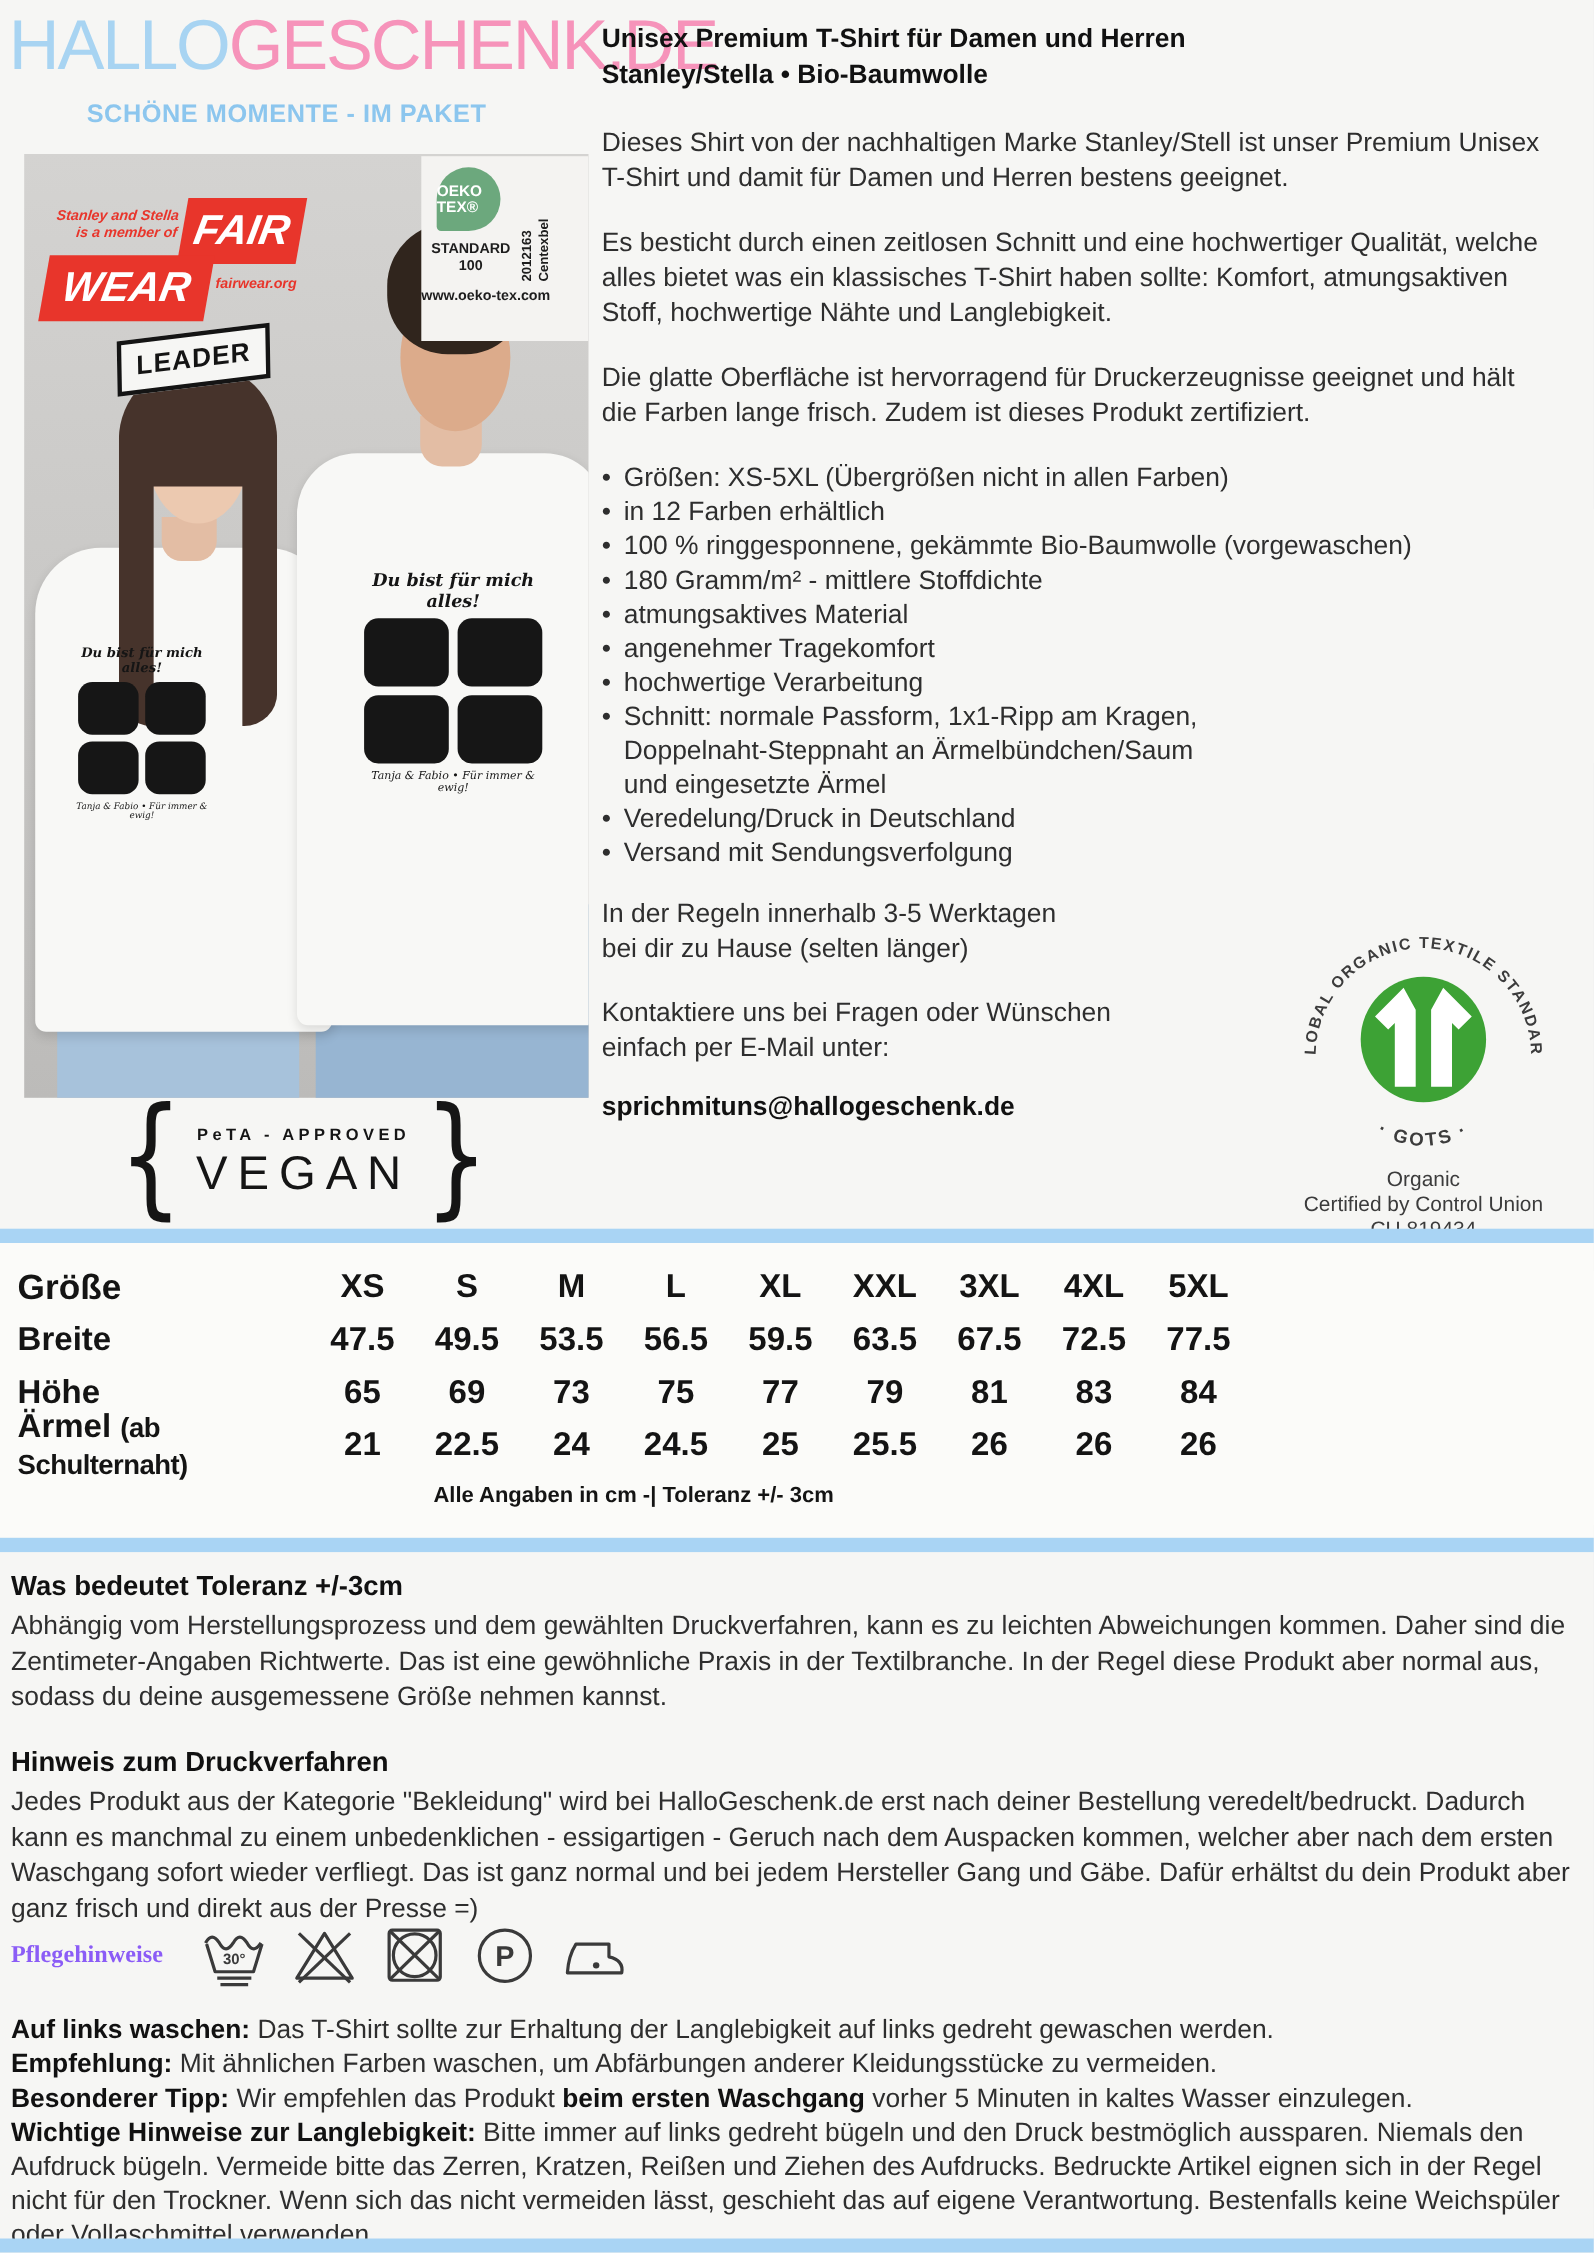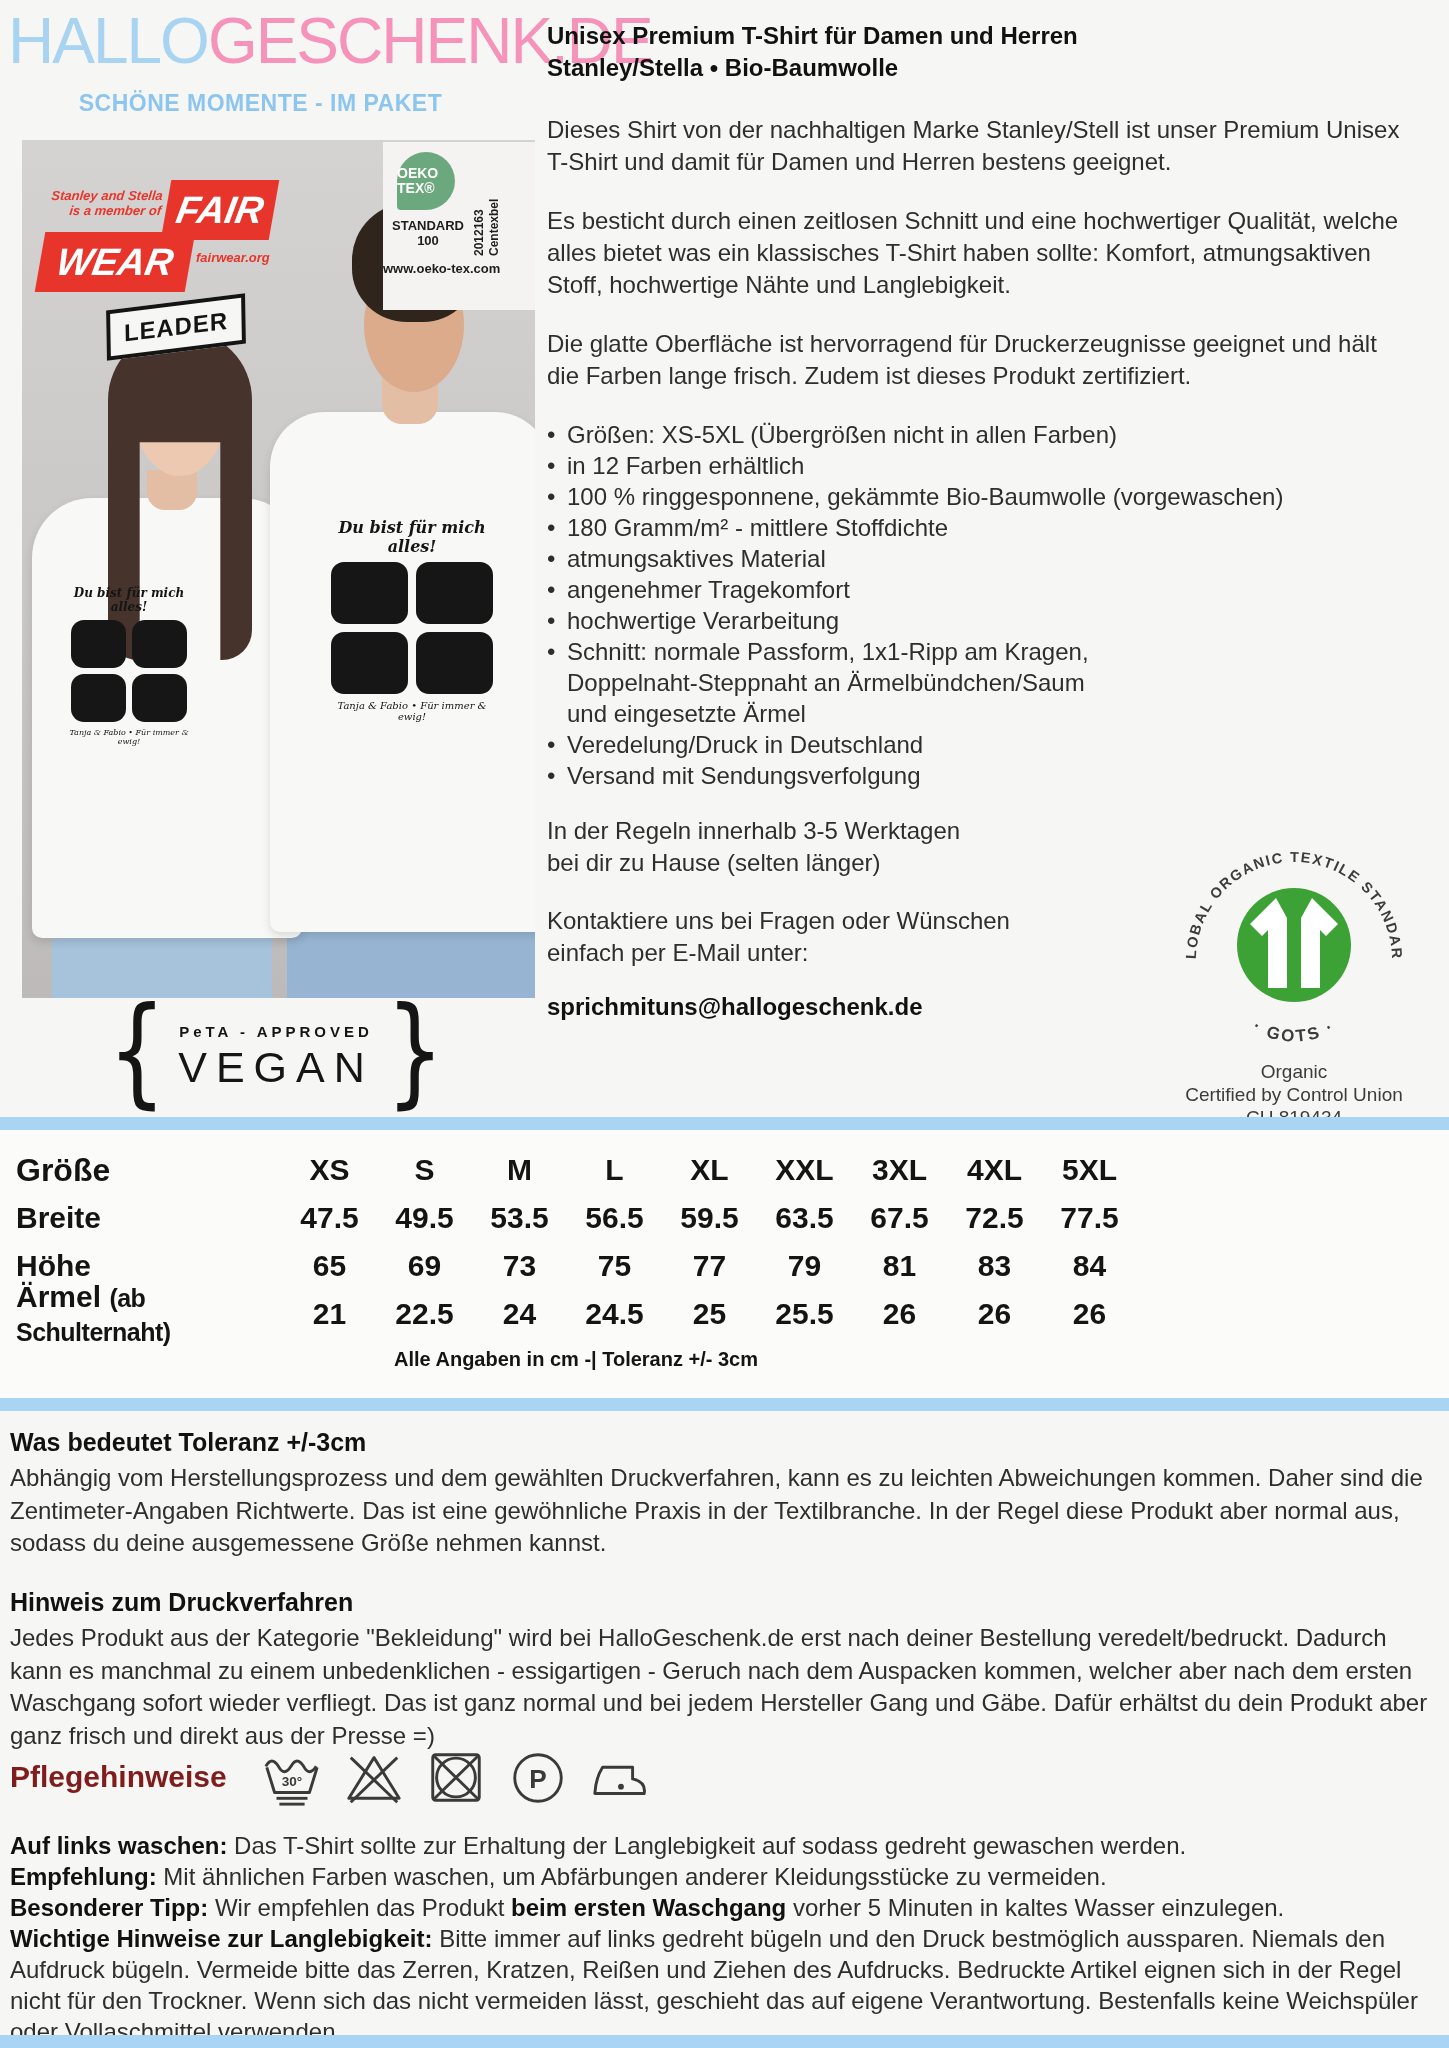--- a/index.html
+++ b/index.html
@@ -109,21 +109,21 @@
   .table-note{position:absolute;left:16px;top:1348px;width:1120px;text-align:center;font-weight:700;
               font-size:20px;color:#141414;}
 
   
   .section{position:absolute;left:10px;width:1430px;color:#2e2e2e;}
   .section h3{margin:0 0 5px 0;font-size:25px;color:#111;}
   .section .body{font-size:24px;line-height:32.5px;}
   .sec-tol{top:1428px;}
   .sec-print{top:1588px;}
   .care-row{position:absolute;left:10px;top:1746px;display:flex;align-items:center;gap:20px;}
-  .care-row .care-title{font-size:30px;font-weight:700;color:#7f1d1d;margin-right:14px;}
+  .care-row .care-title{font-size:22px;font-weight:700;color:#8b5cf6;margin-right:14px;font-family:Liberation Serif, serif;}
   .care-row svg{display:block;}
   .care-list{position:absolute;left:10px;top:1830px;width:1434px;font-size:24px;line-height:31px;color:#2e2e2e;}
   .care-list p{margin:0;}
   .care-list b{color:#111;}
 </style>
 </head>
 <body>
 
 <div class="page">
 
@@ -379,21 +379,21 @@
       <text x="32" y="43" text-anchor="middle" font-family="Liberation Sans, sans-serif" font-size="27" font-weight="700" fill="#3a3a3a">P</text>
     </svg>
 
     <svg width="62" height="62" viewBox="0 0 64 64">
       <path d="M14,22 H45 V34 Q59,37 57,49 H6 Q7,33 14,22 Z" fill="none" stroke="#3a3a3a" stroke-width="3" stroke-linejoin="round"></path>
       <circle cx="33" cy="42" r="3" fill="#3a3a3a"></circle>
     </svg>
   </div>
 
   <div class="care-list">
-    <p><b>Auf links waschen:</b><span> Das T-Shirt sollte zur Erhaltung der Langlebigkeit auf sodass gedreht gewaschen werden.</span></p>
+    <p><b>Auf links waschen:</b><span> Das T-Shirt sollte zur Erhaltung der Langlebigkeit auf links gedreht gewaschen werden.</span></p>
     <p><b>Empfehlung:</b><span> Mit ähnlichen Farben waschen, um Abfärbungen anderer Kleidungsstücke zu vermeiden.</span></p>
     <p><b>Besonderer Tipp:</b><span> Wir empfehlen das Produkt </span><b>beim ersten Waschgang</b><span> vorher 5 Minuten in kaltes Wasser einzulegen.</span></p>
     <p><b>Wichtige Hinweise zur Langlebigkeit:</b><span> Bitte immer auf links gedreht bügeln und den Druck bestmöglich aussparen. Niemals den Aufdruck bügeln. Vermeide bitte das Zerren, Kratzen, Reißen und Ziehen des Aufdrucks. Bedruckte Artikel eignen sich in der Regel nicht für den Trockner. Wenn sich das nicht vermeiden lässt, geschieht das auf eigene Verantwortung. Bestenfalls keine Weichspüler oder Vollaschmittel verwenden.</span></p>
   </div>
 
   <div class="bar" style="top:2035px;"></div>
 
 </div>
 
 </body></html>

